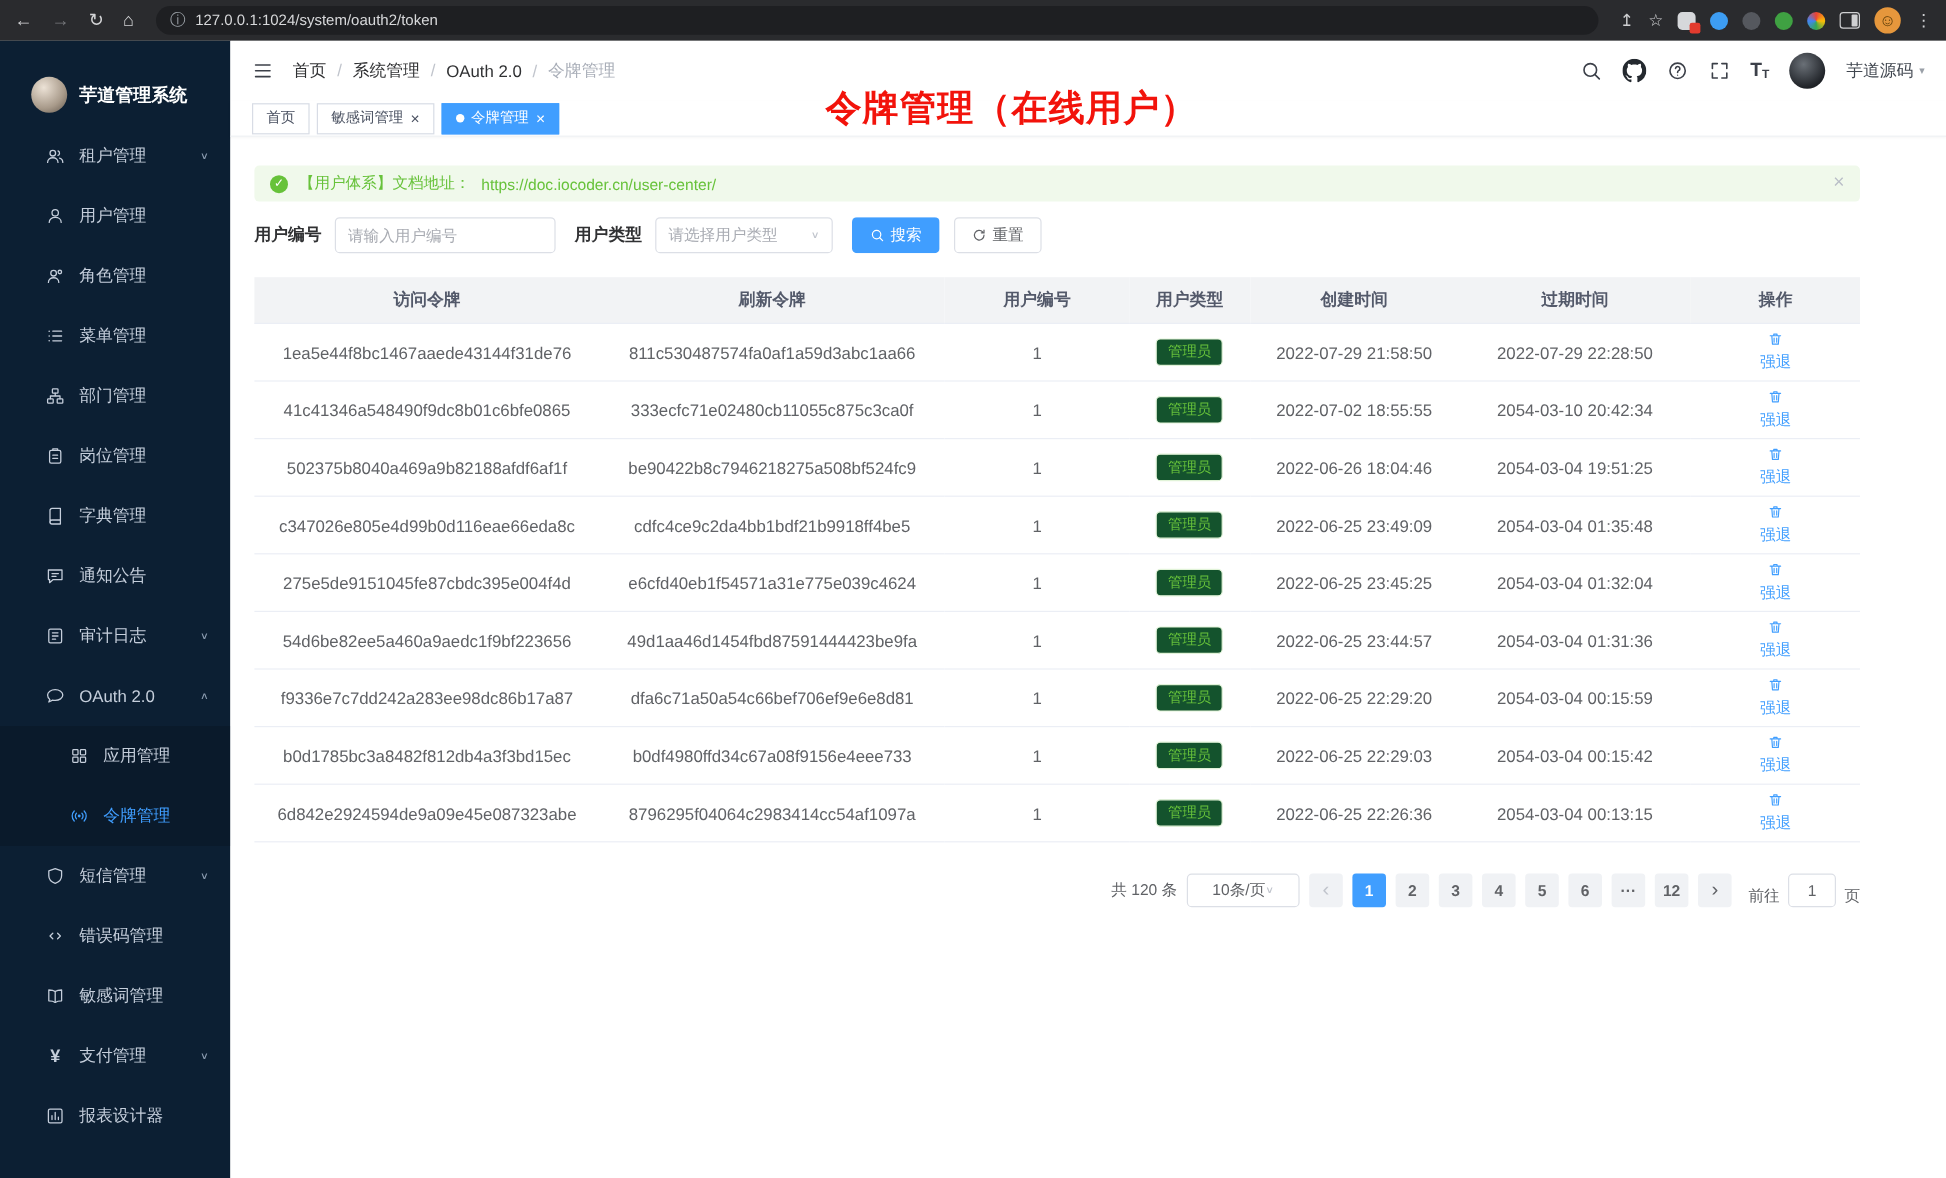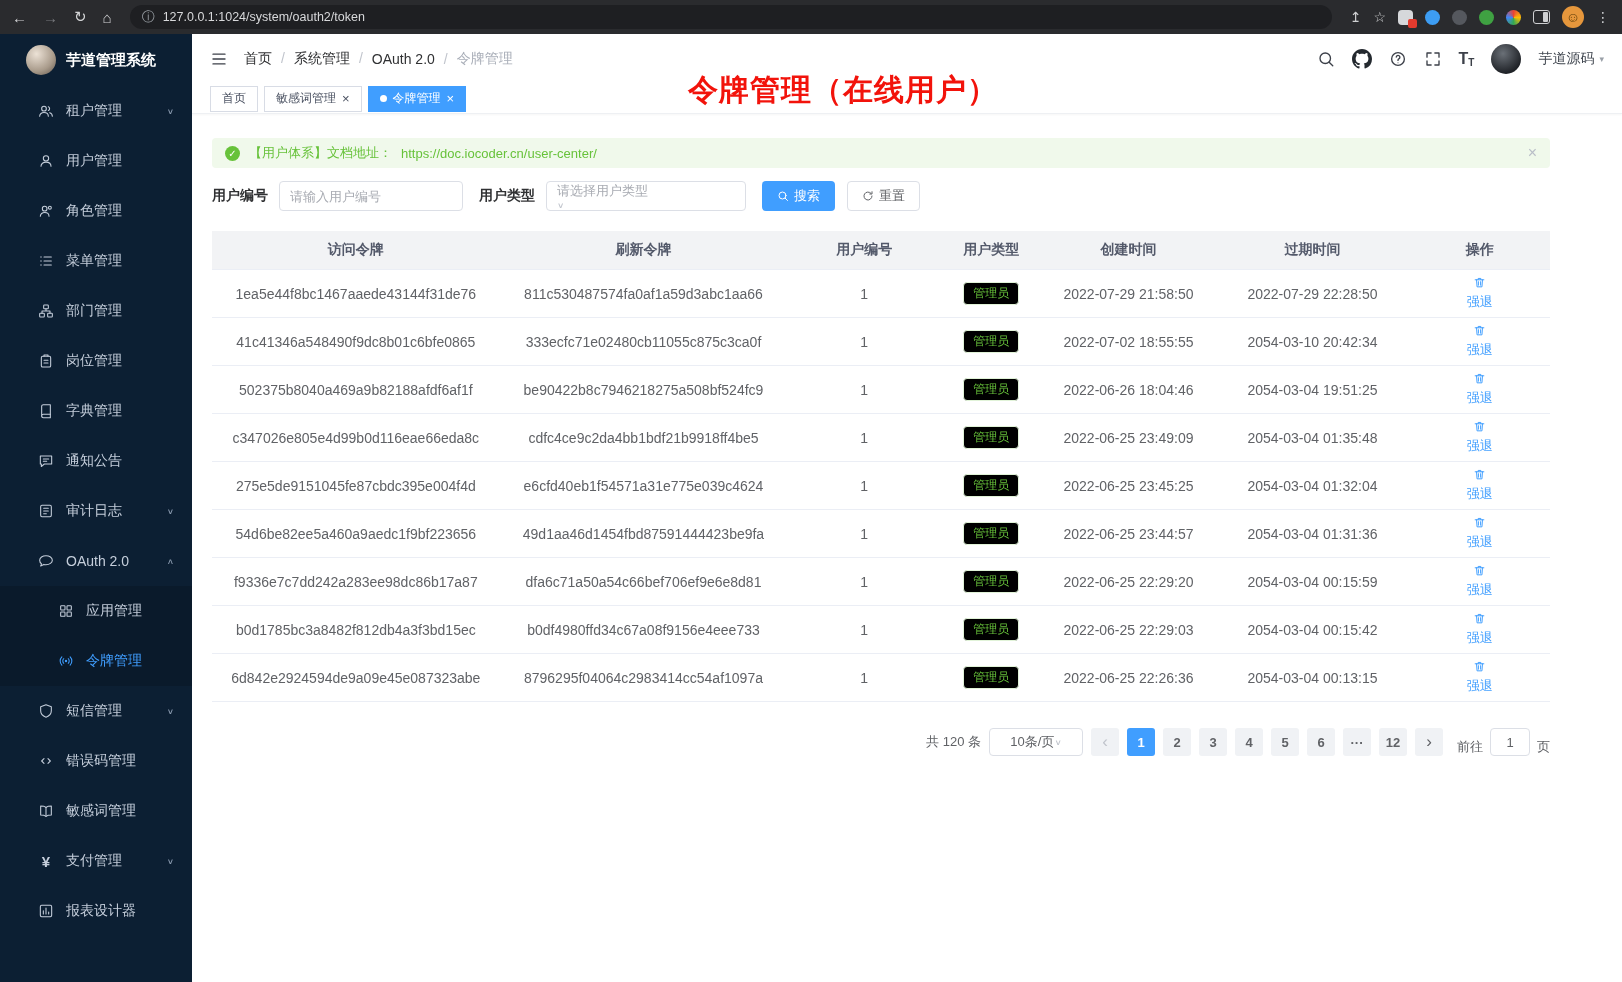--- a/index.html
+++ b/index.html
@@ -22,21 +22,21 @@
   .dot-dark { background:#55585e; }
   .dot-green { background:#3fa142; }
   .dot-multi { background:conic-gradient(#ea4335,#fbbc05,#34a853,#4285f4,#ea4335); }
   .panel-icon { width:17px; height:14px; border:1.5px solid #cfd0d2; border-radius:3px; position:relative; display:inline-block; }
   .panel-icon::after { content:""; position:absolute; top:1px; right:1px; bottom:1px; width:5px; background:#cfd0d2; border-radius:1px; }
   .avatar-b { width:22px; height:22px; border-radius:50%; background:#e6973c; color:#5a3b07; display:flex; align-items:center; justify-content:center; font-size:14px; }
 
   
   .app { display:flex; height:948px; }
   .sidebar { width:192px; background:#0c1f33; color:#c5cedb; flex-shrink:0; overflow:hidden; }
-  .logo { height:52px; display:flex; align-items:center; gap:10px; padding:0 10px 0 26px; }
+  .logo { height:52px; display:flex; align-items:center; gap:10px; padding:0 10px 0 26px;margin-top:19px; }
   .logo-img { width:30px; height:30px; border-radius:50%; flex-shrink:0;
               background:radial-gradient(circle at 35% 30%, #ece2d6, #a89a8a 60%, #5f544a); }
   .logo-title { color:#fff; font-size:15px; font-weight:700; white-space:nowrap; }
   .menu-item { height:50px; display:flex; align-items:center; gap:12px; padding:0 18px 0 38px; font-size:14px; cursor:pointer; }
   .menu-item .mi { width:16px; height:16px; display:flex; align-items:center; justify-content:center; flex-shrink:0; }
   .mi svg { width:16px; height:16px; fill:none; stroke:currentColor; stroke-width:1.6; stroke-linecap:round; stroke-linejoin:round; }
   .mi-text { font-size:15px; font-weight:700; line-height:1; }
   .chev { margin-left:auto; font-size:10px; color:#8b9bb0; transform:scaleY(.8); }
   .menu-item.sub { padding-left:58px; background:#0a1a2b; }
   .menu-item.active { color:#409eff; }
@@ -71,32 +71,32 @@
   .alert { height:30px; background:#f0f9eb; border-radius:4px; display:flex; align-items:center; gap:9px; padding:0 13px; font-size:13px; color:#67c23a; }
   .chk { width:15px; height:15px; border-radius:50%; background:#67c23a; color:#fff; font-size:10px; display:flex; align-items:center; justify-content:center; flex-shrink:0; }
   .alink { color:#67c23a; text-decoration:none; cursor:pointer; }
   .aclose { margin-left:auto; color:#b9bec7; font-size:16px; cursor:pointer; }
 
   .filters { margin-top:13px; display:flex; align-items:center; font-size:14px; }
   .fgroup { display:flex; align-items:center; gap:11px; margin-right:16px; }
   .flabel { font-weight:700; color:#303133; }
   .finput { width:184px; height:30px; border:1px solid #dcdfe6; border-radius:4px; padding:0 10px; font-size:13px; color:#606266; font-family:inherit; outline:none; }
   .finput::placeholder { color:#a8abb2; }
-  .fselect { width:200px; height:30px; border:1px solid #dcdfe6; border-radius:4px; padding:0 10px; font-size:13px; color:#a8abb2; display:flex; align-items:flex-start; justify-content:space-between; cursor:pointer;flex-direction:column; }
+  .fselect { width:148px; height:30px; border:1px solid #dcdfe6; border-radius:4px; padding:0 10px; font-size:13px; color:#a8abb2; display:flex; align-items:center; justify-content:space-between; cursor:pointer; }
   .scaret { color:#c0c4cc; font-size:10px; transform:scaleY(.8); }
   .btn { height:30px; border-radius:4px; display:inline-flex; align-items:center; gap:5px; padding:0 14px; font-size:13px; cursor:pointer; border:1px solid transparent; font-family:inherit; margin-right:12px; }
   .btn svg { width:12px; height:12px; fill:none; stroke:currentColor; stroke-width:2; stroke-linecap:round; }
   .btn-primary { background:#409eff; color:#fff; }
   .btn-plain { background:#fff; border-color:#dcdfe6; color:#606266; }
 
   .table-wrap { margin-top:20px; }
   table { width:100%; border-collapse:collapse; table-layout:fixed; }
   th { background:#f2f3f5; color:#53596a; font-size:14px; font-weight:700; padding:10px 6px; text-align:center; border-bottom:1px solid #ebeef5; }
   td { font-size:14px; color:#606266; padding:0 6px; height:48px; text-align:center; border-bottom:1px solid #ebeef5; white-space:nowrap; overflow:hidden; }
-  .tag { display:inline-block; padding:2px 9px; font-size:12px; border-radius:4px; background:#000000; border:1px solid #e1f3d8; color:#67c23a; }
+  .tag { display:inline-block; padding:2px 9px; font-size:12px; border-radius:4px; background:#14532d; border:1px solid #e1f3d8; color:#67c23a; }
   .action { color:#409eff; font-size:13px; display:inline-flex; align-items:center; gap:4px; cursor:pointer; text-decoration:none;flex-direction:column; }
   .action svg { width:13px; height:13px; fill:none; stroke:currentColor; stroke-width:1.8; stroke-linecap:round; stroke-linejoin:round; }
 
   .pager { margin-top:26px; display:flex; align-items:center; justify-content:flex-end; gap:8px; font-size:13px; color:#606266; }
   .psel { width:94px; height:28px; border:1px solid #dcdfe6; border-radius:4px; display:flex; align-items:center; justify-content:center; padding:0 9px; cursor:pointer; }
   .pbtn { min-width:28px; height:28px; padding:0 4px; border-radius:3px; background:#f0f2f5; border:none; display:inline-flex; align-items:center; justify-content:center; font-size:13px; font-weight:600; color:#606266; cursor:pointer; font-family:inherit; }
   .pbtn.active { background:#409eff; color:#fff; }
   .pbtn.arrow { font-size:17px; font-weight:400; }
   .pbtn.disabled { color:#c0c4cc; }
   .goto { display:flex; align-items:flex-end; gap:7px; margin-left:6px; }

